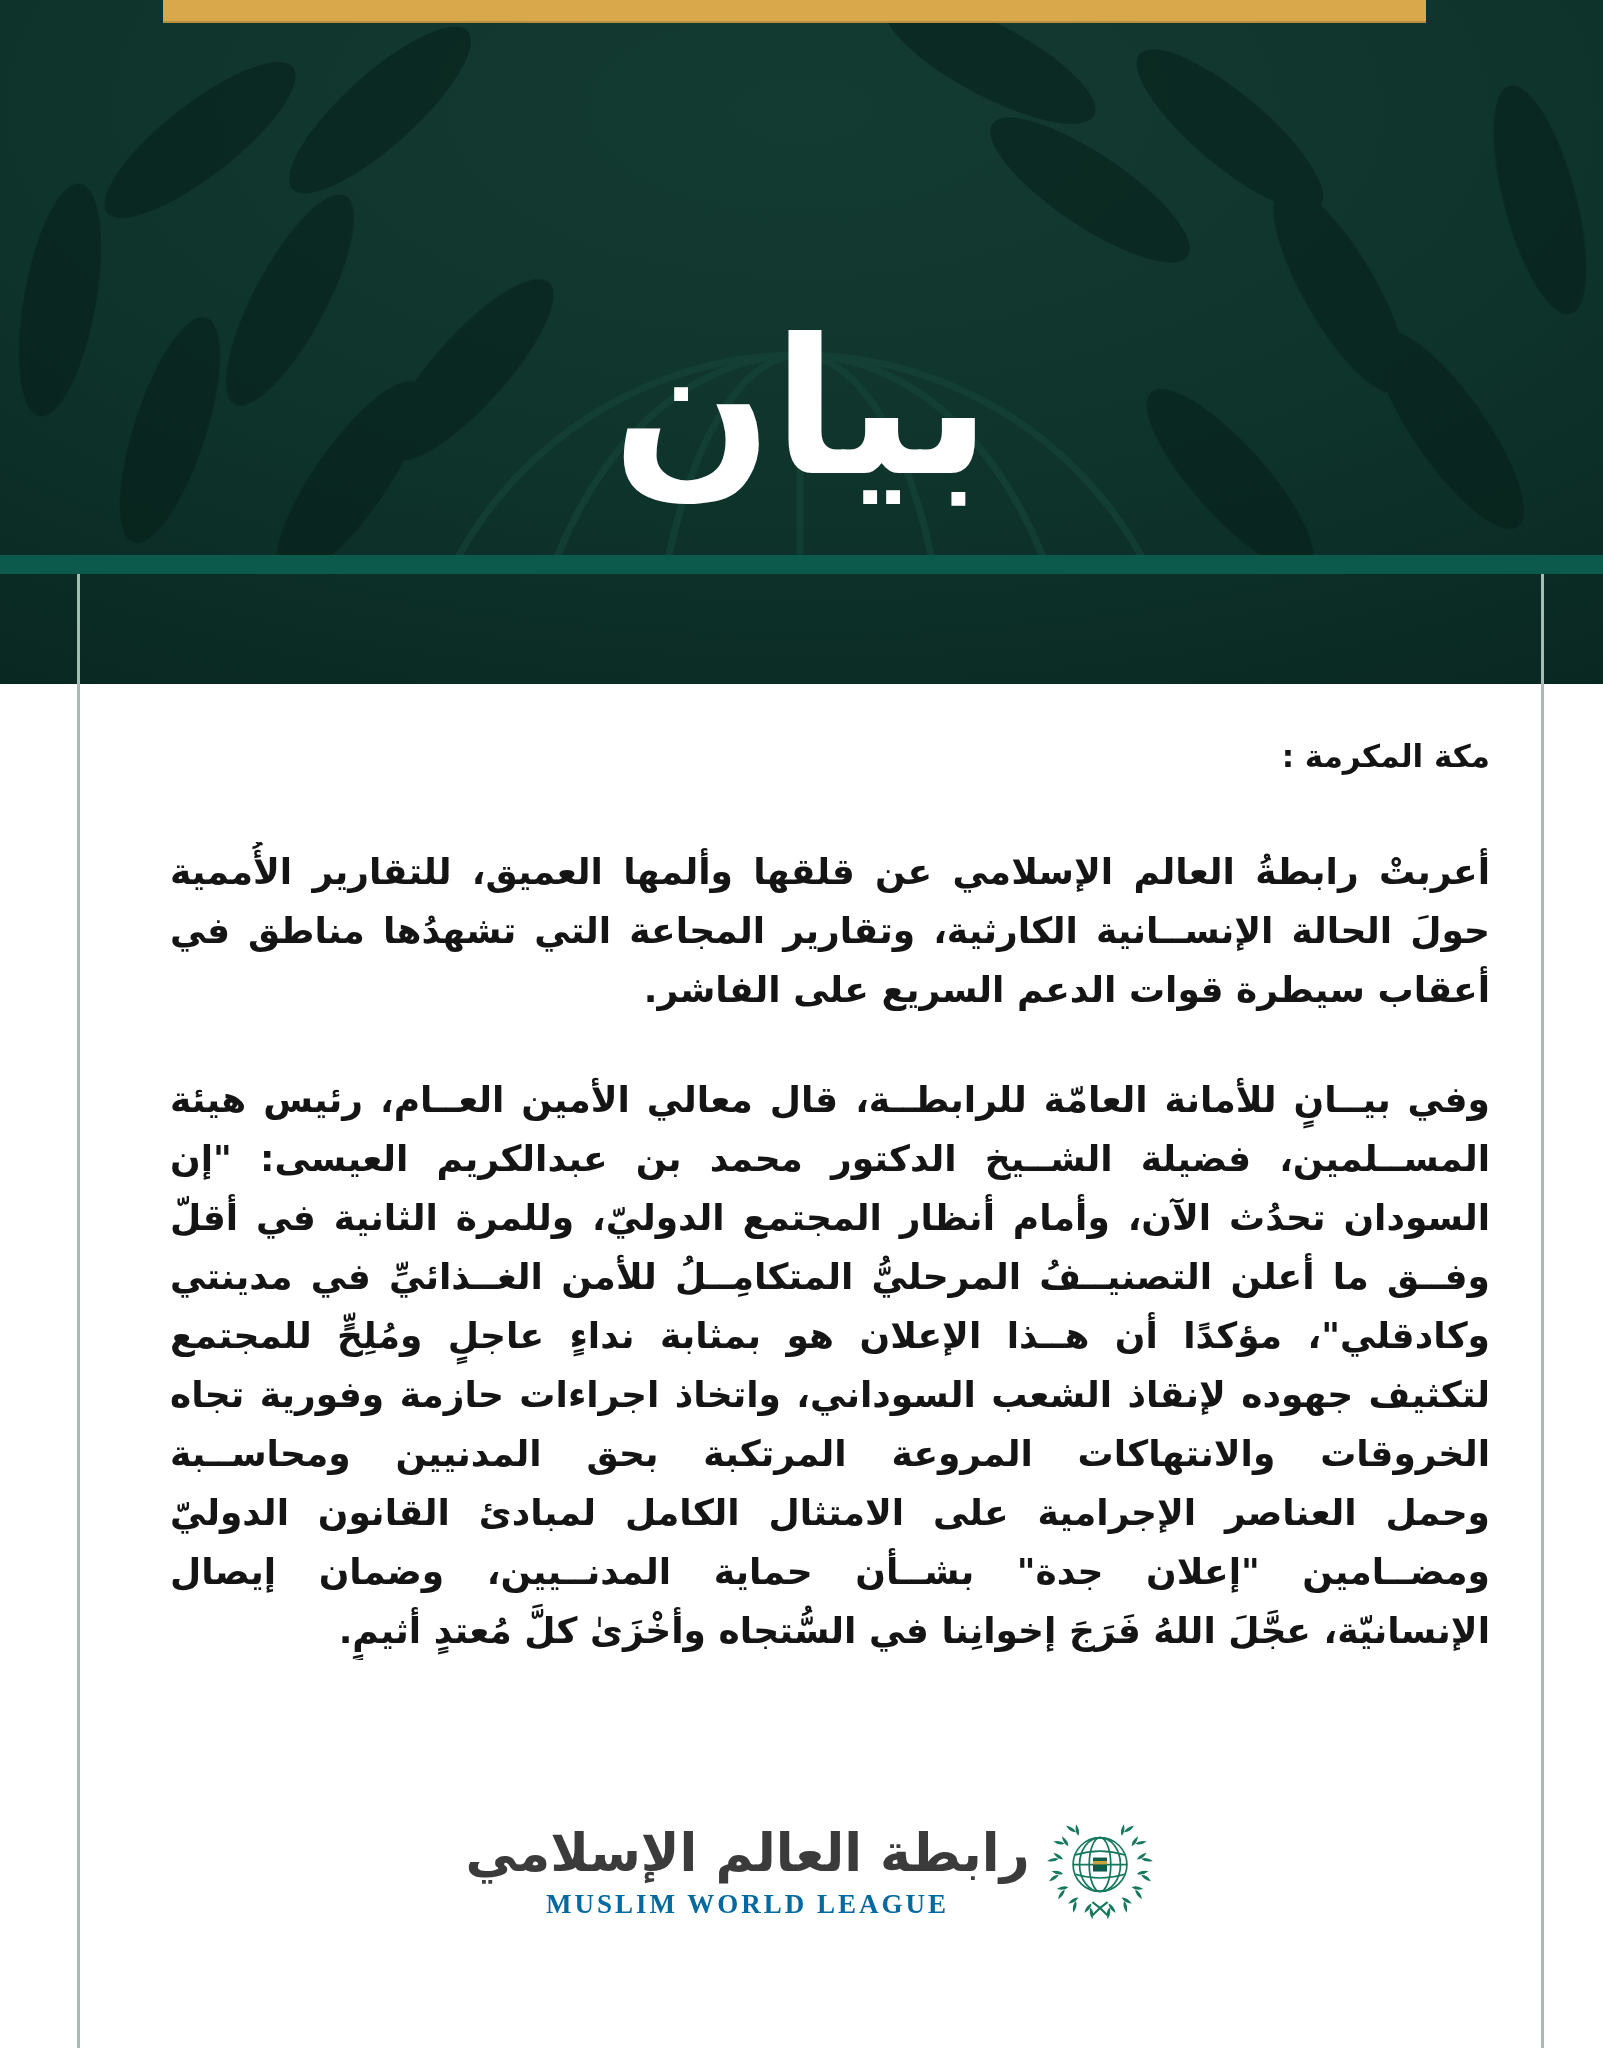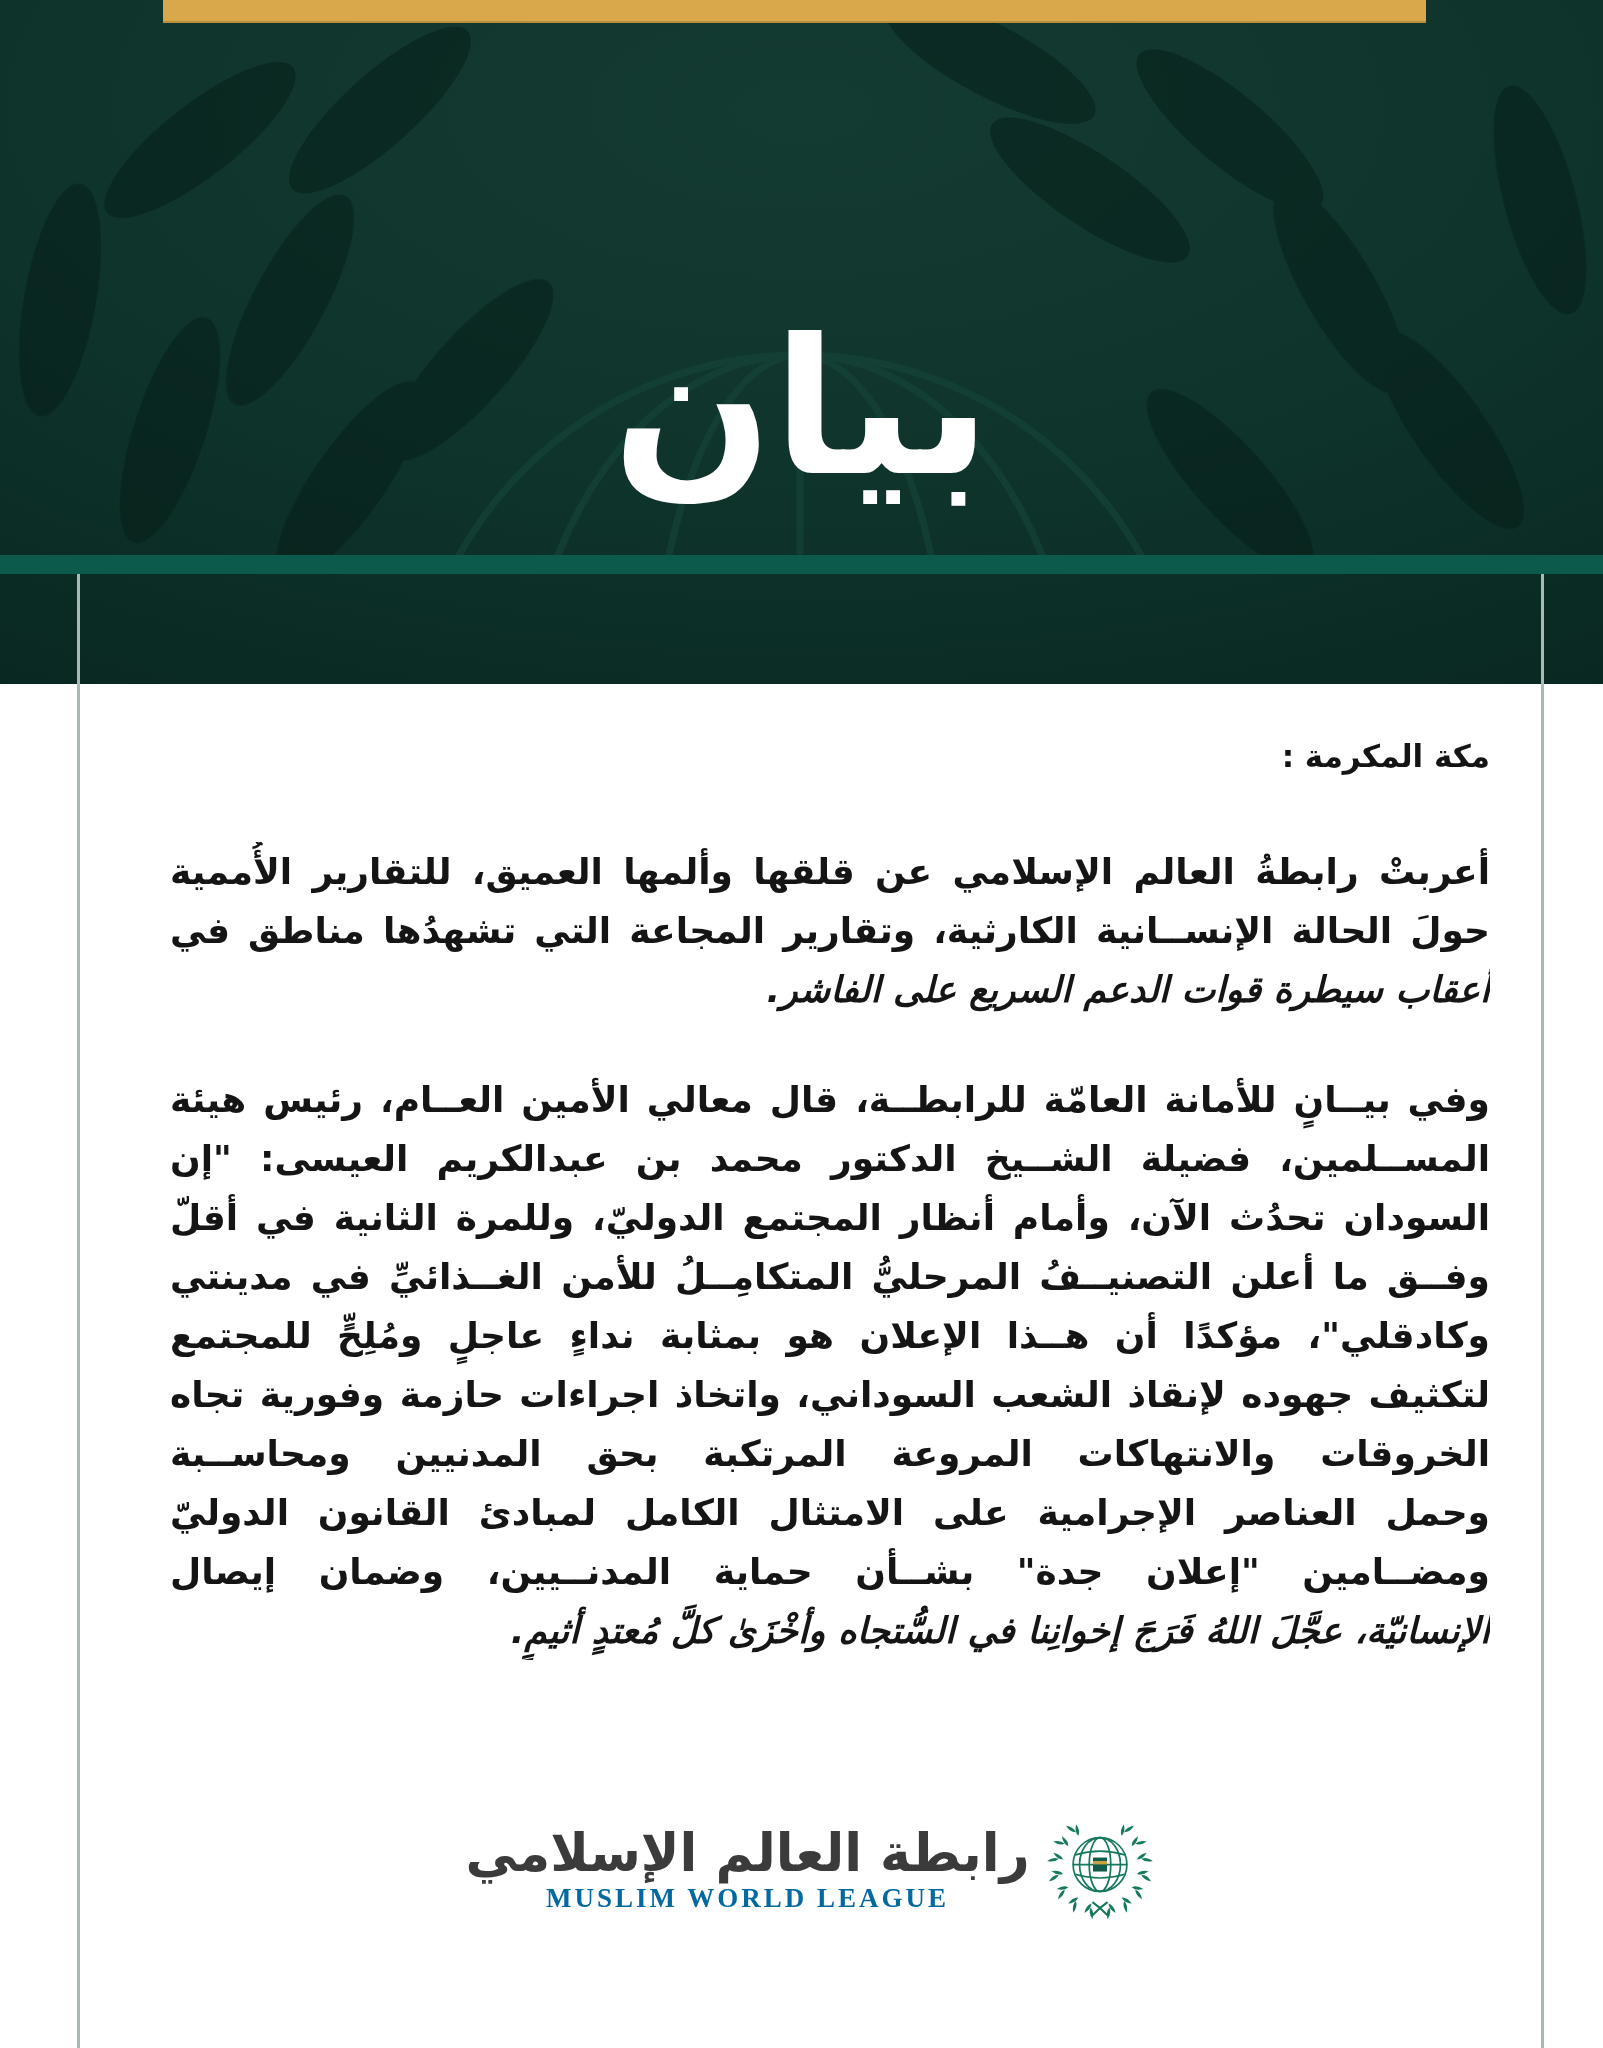--- a/index.html
+++ b/index.html
@@ -23,28 +23,28 @@
   .frame-line.left{left:77px;}
   .frame-line.right{left:1541px;}
 
   
   .dateline{position:absolute;right:113px;top:738px;direction:rtl;
             font-size:31px;font-weight:bold;color:#141414;}
   .para{position:absolute;left:170px;width:1320px;direction:rtl;color:#151515;}
   .para .line{font-size:36px;font-weight:bold;height:59px;line-height:59px;
               text-align:justify;text-align-last:justify;text-justify:inter-word;
               overflow:hidden;}
-  .para .line.last{text-align:right;text-align-last:right;font-style:italic;}
+  .para .line.last{text-align:right;text-align-last:right;}
   .para1{top:842px;}
   .para2{top:1070px;}
 
   
   .logo-row{position:absolute;left:0;top:1815px;width:1603px;display:flex;
             justify-content:center;align-items:flex-start;gap:16px;transform:translateX(8px);}
-  .logo-text{display:flex;flex-direction:column;align-items:center;padding-top:8px;}
+  .logo-text{display:flex;flex-direction:column;align-items:center;gap:6px;padding-top:8px;}
   .org-arabic{direction:rtl;font-size:52px;font-weight:bold;color:#3b3b3b;line-height:60px;}
   .org-english{font-family:"Liberation Serif",serif;font-size:27px;font-weight:bold;
                letter-spacing:3px;color:#0369a1;line-height:30px;}
 </style>
 </head>
 <body>
 
 <div class="page">
 
   <div class="header">

